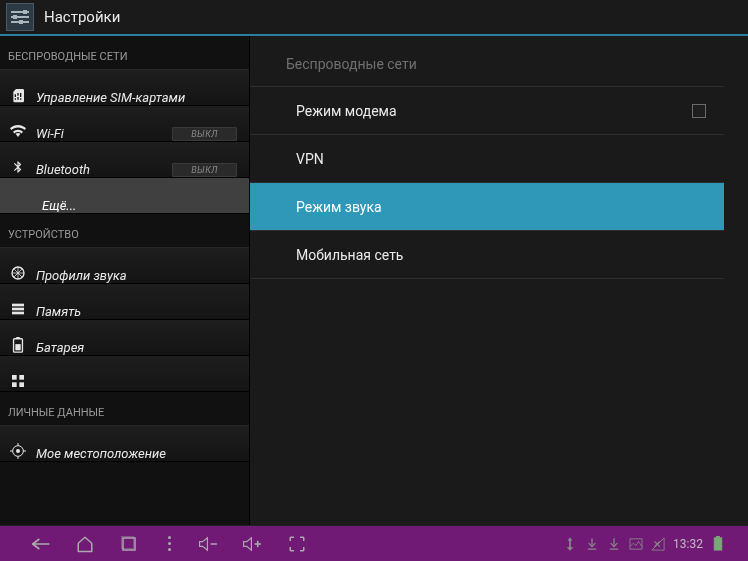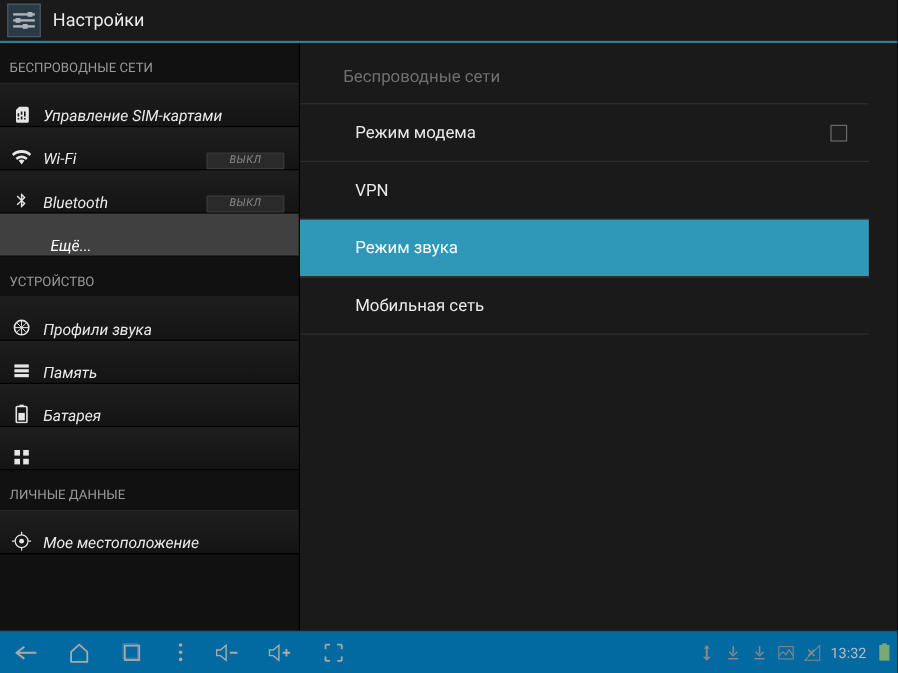--- a/index.html
+++ b/index.html
@@ -24,21 +24,21 @@
   .sidebar-item.selected .label { color: #fff; }
   .sidebar-item.indent .label { padding-left: 6px; }
   .main { flex: 1; background: #1a1a1a; display: flex; flex-direction: column; padding: 0 24px 0 0; }
   .main-header { font-size: 14px; color: #6f6f6f; padding: 20px 0 14px 36px; }
   .main-divider { height: 1px; background: #2e2e2e; margin-left: 0; }
   .main-item { height: 48px; display: flex; align-items: center; padding: 0 18px 0 46px; border-bottom: 1px solid #2e2e2e; cursor: pointer; }
   .main-item .mlabel { font-size: 14px; color: #eaeaea; flex: 1; }
   .main-item.highlight { background: #2f98b8; }
   .main-item.highlight .mlabel { color: #fff; }
   .checkbox { width: 14px; height: 14px; border: 1px solid #6a6a6a; background: rgba(255,255,255,0.02); }
-  .navbar { height: 36px; background: #0369a1; border-top: 1px solid #222; display: flex; align-items: center; justify-content: space-between; padding: 0 2px; }
+  .navbar { height: 36px; background: #701a75; border-top: 1px solid #222; display: flex; align-items: center; justify-content: space-between; padding: 0 21px; }
   .navbar-left, .navbar-right { display: flex; align-items: center; gap: 4px; }
   .nav-btn { width: 40px; height: 30px; display: flex; align-items: center; justify-content: center; color: #aaa; cursor: pointer; }
   .nav-btn.small { width: 32px; }
   .status-icon { width: 18px; height: 18px; display: flex; align-items: center; justify-content: center; color: #888; font-size: 11px; }
   .clock { font-size: 12px; color: #bdbdbd; padding: 0 2px; }
   svg { display: block; }
   .dots { display: flex; flex-direction: column; gap: 3px; }
   .dots span { width: 3px; height: 3px; background: #aaa; border-radius: 50%; }
 </style>
 </head>

